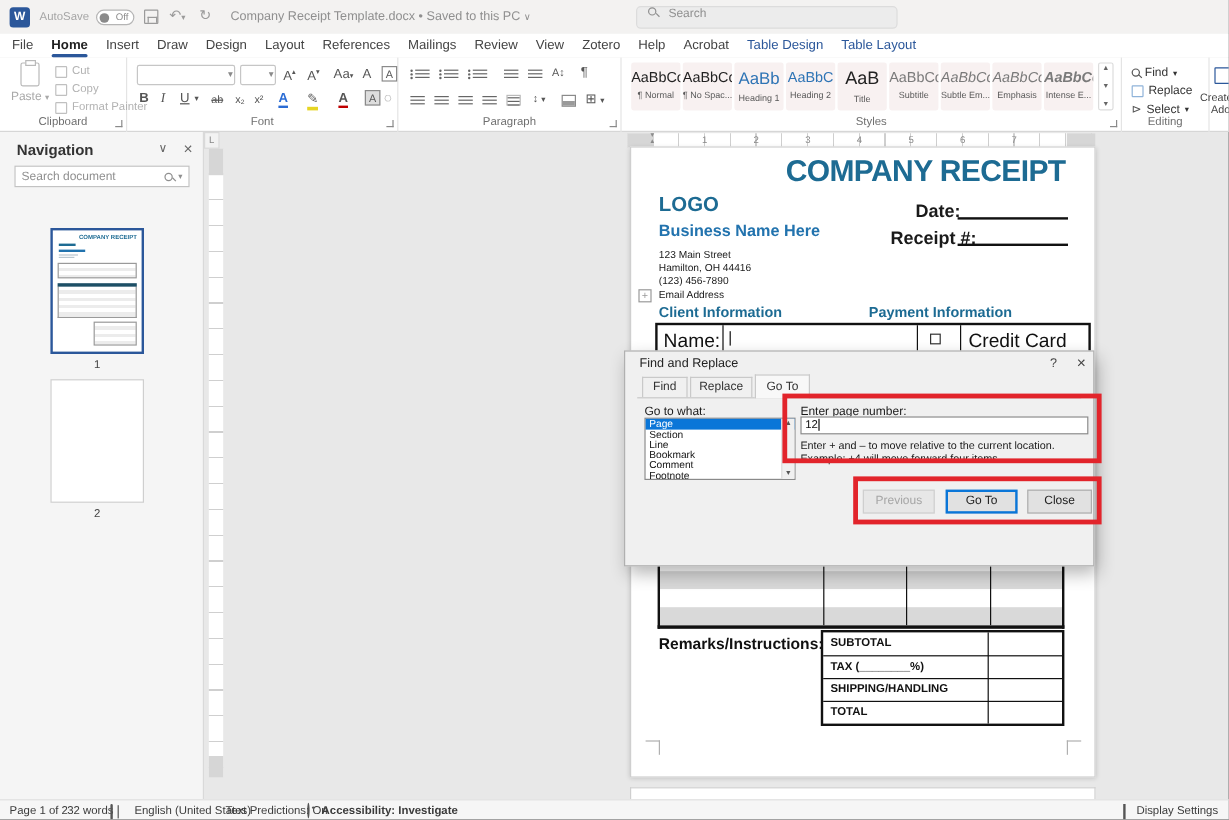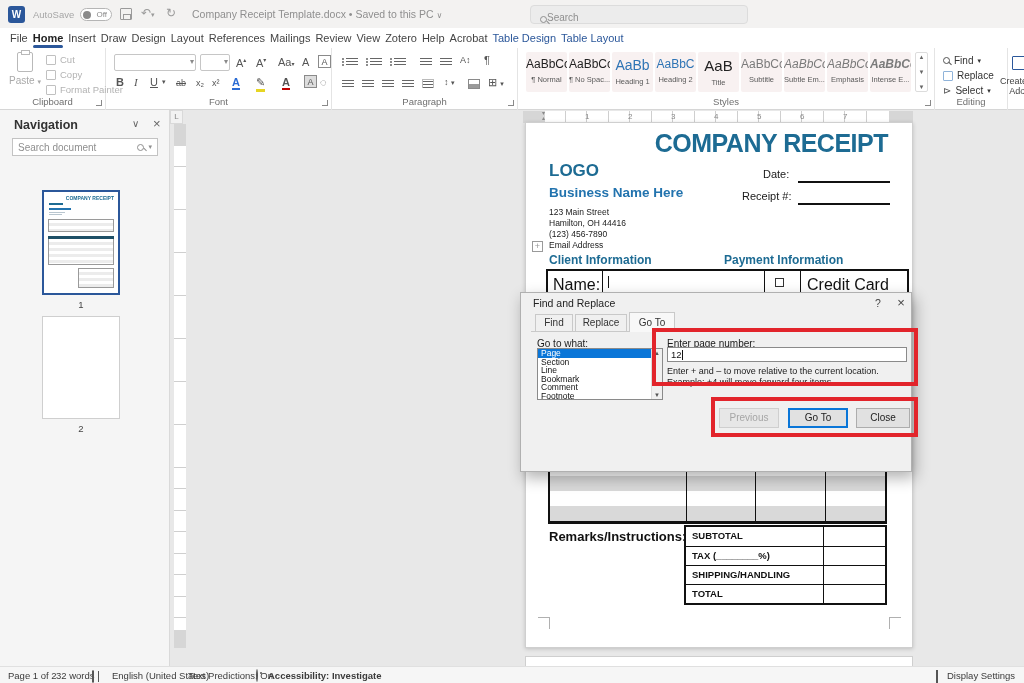--- a/index.html
+++ b/index.html
@@ -14,26 +14,26 @@
   font-weight:bold;font-size:10px;text-align:center;line-height:17px}
 .autosave{left:33px;top:9px;color:#a6a6a6;font-size:9.5px}
 .toggle{left:80px;top:8px;width:32px;height:13px;border:1px solid #b5b5b5;border-radius:7px;background:#fff}
 .toggle .knob{position:absolute;left:2px;top:1.5px;width:8px;height:8px;border-radius:50%;background:#8a8a8a}
 .toggle .state{position:absolute;right:4px;top:1px;font-size:8px;color:#8a8a8a}
 .qat{color:#9a9a9a;font-size:12px}
 .ic-save{left:120px;top:8px;width:12px;height:12px;border:1px solid #9a9a9a;border-radius:1px}
 .ic-save::after{content:"";position:absolute;left:2px;bottom:0;width:6px;height:4px;border:1px solid #9a9a9a;border-bottom:none}
 .doc-title{left:192px;top:8px;color:#8f8f8f;font-size:10.5px;white-space:nowrap}
 .search-pill{left:530px;top:5px;width:218px;height:19px;background:#ececec;border:1px solid #dcdcdc;border-radius:4px;
-  display:flex;align-items:flex-end;gap:0;padding-left:9px;color:#8f8f8f;font-size:10px}
+  display:flex;align-items:flex-start;gap:10px;padding-left:9px;color:#8f8f8f;font-size:10px}
 .ic-search{width:7px;height:7px;border:1.4px solid #8f8f8f;border-radius:50%;position:relative;flex:0 0 auto}
 .ic-search::after{content:"";position:absolute;width:4px;height:1.4px;background:#8f8f8f;right:-3.5px;bottom:-1px;transform:rotate(45deg)}
 
 
-.menubar{left:0;top:28px;width:1024px;height:20px;background:#fff;display:flex;align-items:center;padding-left:10px;gap:5px}
+.menubar{left:0;top:28px;width:1024px;height:20px;background:#fff;display:flex;align-items:center;padding-left:10px;gap:15px}
 .mtab{font-size:11px;color:#444;position:relative;white-space:nowrap}
 .mtab.active{color:#1f1f1f;font-weight:bold}
 .mtab.active::after{content:"";position:absolute;left:0;right:0;bottom:-4px;height:3px;border-radius:2px;background:#2b579a}
 .mtab.ctx{color:#2b579a}
 
 
 .ribbon{left:0;top:48px;width:1024px;height:62px;background:#fff;border-bottom:1px solid #d6d6d6}
 .grp{position:absolute;top:0;height:62px;border-right:1px solid #e4e4e4}
 .grp-label{position:absolute;bottom:3px;left:0;right:0;text-align:center;font-size:9.5px;color:#6f6f6f}
 .launcher{position:absolute;right:3px;bottom:4px;width:6px;height:6px;border-right:1px solid #8a8a8a;border-bottom:1px solid #8a8a8a}
@@ -100,21 +100,21 @@
 .vruler{left:174px;top:124px;width:12px;height:524px;background:#fff;
   background-image:repeating-linear-gradient(180deg,transparent 0 20.5px,#cfcfcf 20.5px 21.5px)}
 .vr-m{position:absolute;left:0;width:12px;background:#d6d6d6}
 
 
 .page{left:525px;top:122px;width:388px;height:526px;background:#fff;border:1px solid #cfcfcf;
   box-shadow:0 1px 4px rgba(0,0,0,.18)}
 .page2{left:525px;top:656px;width:388px;height:12px;background:#fff;border:1px solid #cfcfcf;border-bottom:none}
 .doc-h1{position:absolute;right:24px;top:6px;font-size:25px;font-weight:800;color:#1d6b93;letter-spacing:-0.5px}
 .doc-logo{position:absolute;left:23px;top:38px;font-size:17px;font-weight:800;color:#1d6b93}
-.doc-lbl{position:absolute;font-size:11px;font-weight:normal;color:#1a1a1a}
+.doc-lbl{position:absolute;font-size:15px;font-weight:bold;color:#1a1a1a}
 .doc-line{position:absolute;height:1.5px;background:#111;width:92px;left:272px}
 .doc-bn{position:absolute;left:23px;top:62px;font-size:13.5px;font-weight:bold;color:#2273ae}
 .doc-addr{position:absolute;left:23px;top:84px;font-size:8.5px;color:#1a1a1a;line-height:11px;font-weight:500}
 .doc-handle{position:absolute;left:6px;top:118px;width:11px;height:11px;border:1px solid #9a9a9a;color:#9a9a9a;
   font-size:9px;line-height:9px;text-align:center}
 .doc-h2{position:absolute;font-size:12px;font-weight:800;color:#1d6b93;top:130px}
 .info-tbl{position:absolute;left:20px;top:146px;width:363px;height:26px;border:2px solid #111}
 .info-div{position:absolute;top:0;bottom:0;width:1px;background:#111}
 .info-txt{position:absolute;top:5px;font-size:16px;color:#111}
 .caret{display:inline-block;width:1px;height:12px;background:#111;vertical-align:middle}

